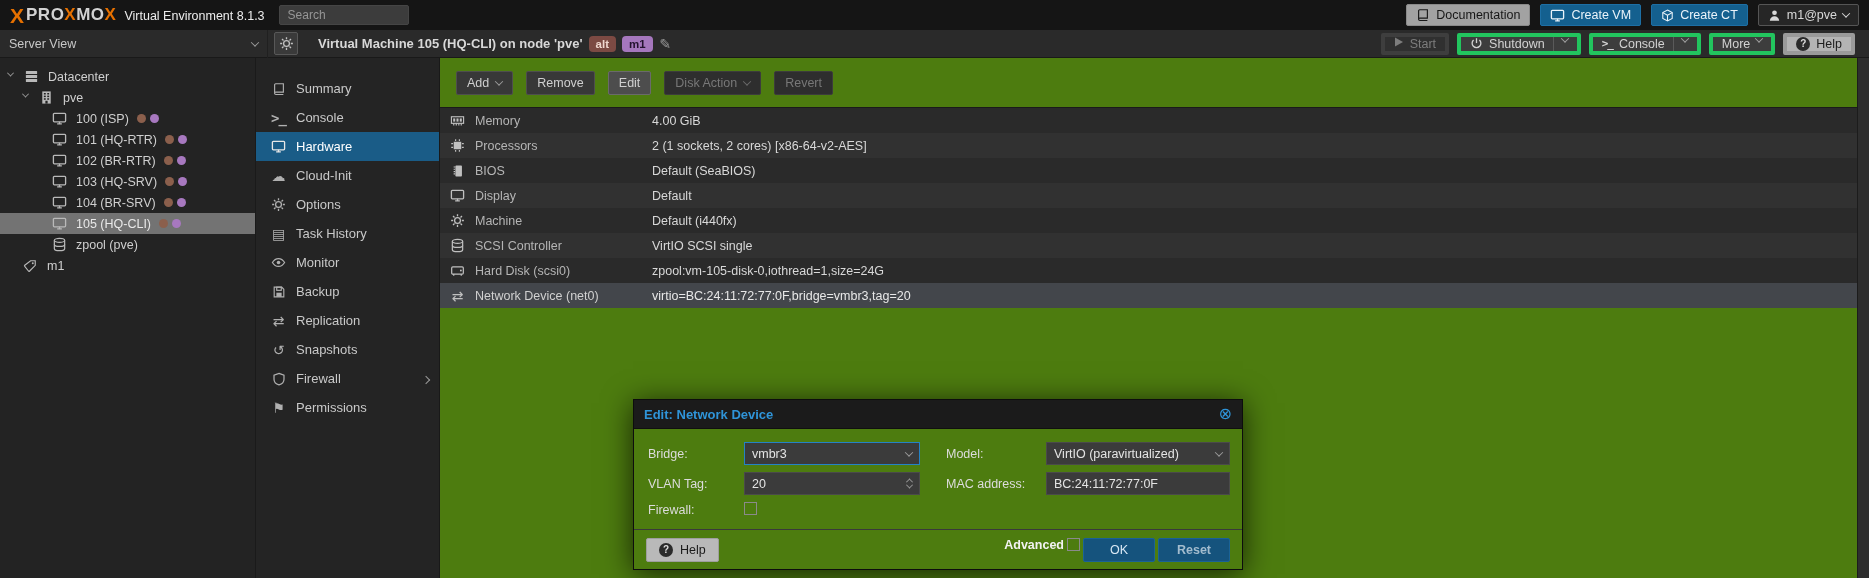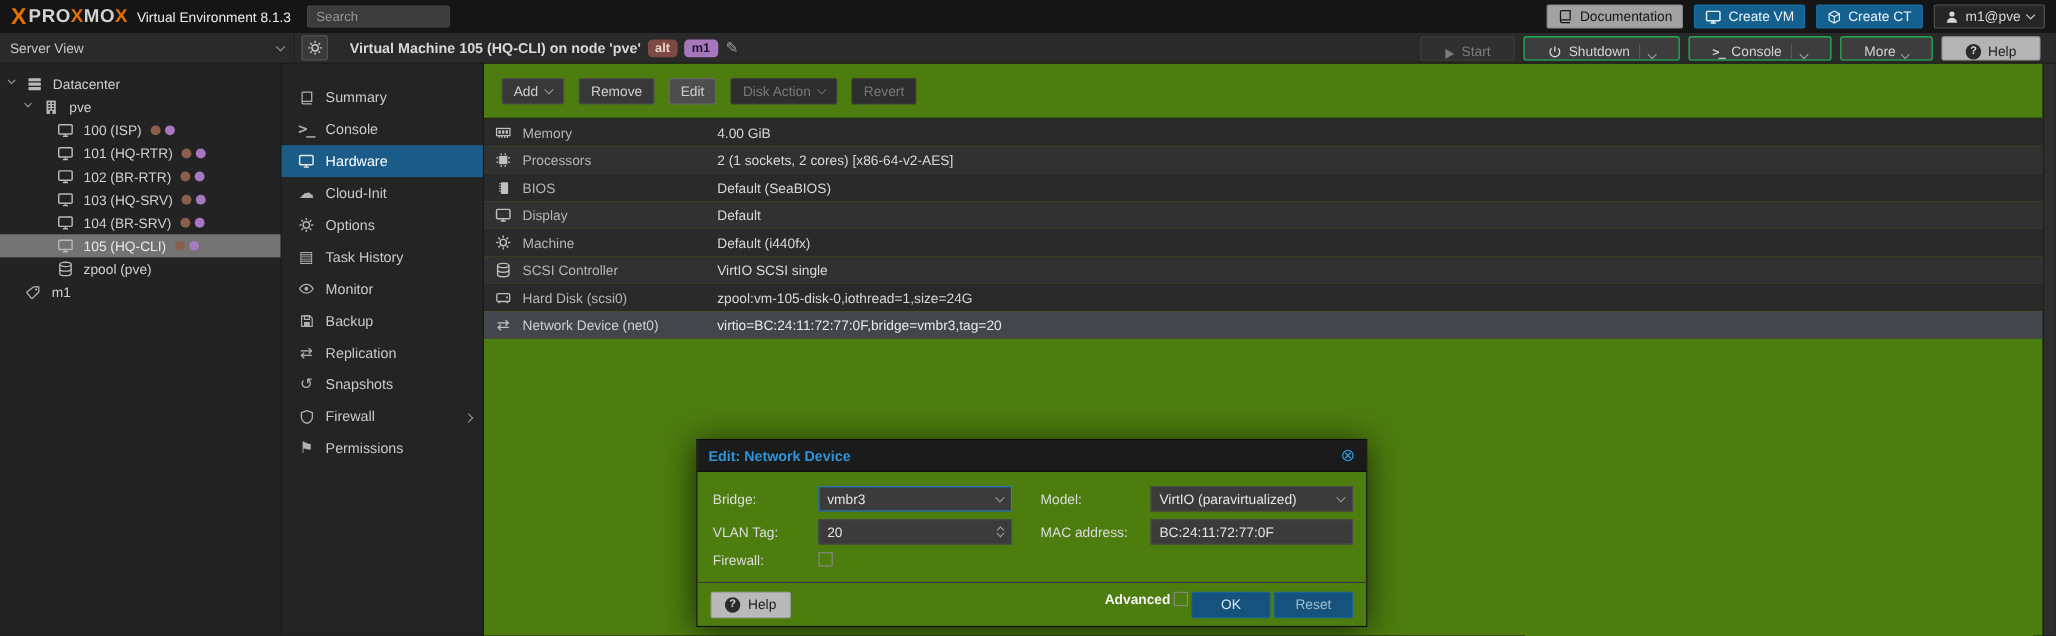--- a/index.html
+++ b/index.html
@@ -37,22 +37,22 @@
                color:#c7c7c7; border-right:1px solid #202020; }
   .sv-select .chv { margin-left:auto; color:#9a9a9a; }
   .gearbtn { width:24px; height:23px; margin-left:6px; background:#3a3a3a; border:1px solid #585858;
              border-radius:2px; display:inline-flex; align-items:center; justify-content:center; color:#c2c2c2; }
   .vm-title { margin-left:20px; font-weight:bold; font-size:13px; color:#d8d8d8; white-space:nowrap; }
   .tagchip { display:inline-flex; align-items:center; height:16px; padding:0 7px; border-radius:4px;
              font-size:11.5px; font-weight:bold; margin-left:6px; }
   .tagchip:first-of-type { margin-left:16px; }
   .pencil { margin-left:7px; color:#9a9a9a; font-size:13px; }
   .head-actions { margin-left:auto; margin-right:14px; display:flex; align-items:center; gap:8px; }
-  .hbtn { height:22px; display:inline-flex; align-items:flex-end; gap:6px; padding:0 21px; background:#3d3d3d;
-          border:1px solid #22c55e; border-radius:2px; color:#d2d2d2; white-space:nowrap; }
+  .hbtn { height:22px; display:inline-flex; align-items:flex-start; gap:6px; padding:0 9px; background:#3d3d3d;
+          border:4px solid #22c55e; border-radius:2px; color:#d2d2d2; white-space:nowrap; }
   .hbtn.disabled { color:#7d7d7d; background:#303030; border-color:#3e3e3e; }
   .hbtn .split { width:1px; height:14px; background:#5a5a5a; margin:0 2px; }
   .hbtn .chv { color:#a0a0a0; }
   .hbtn-help { background:#b4b4b4; border-color:#9a9a9a; color:#1d1d1d; }
   .qdot { width:14px; height:14px; border-radius:50%; background:#2b2b2b; color:#dddddd; font-size:10px;
           font-weight:bold; display:inline-flex; align-items:center; justify-content:center; }
 
   
   .tree { position:absolute; left:0; top:58px; width:256px; height:520px; background:#232323;
           border-right:1px solid #1a1a1a; padding-top:8px; }
@@ -116,21 +116,21 @@
   .spincol .chv { width:5px; height:5px; }
   .spincol .up { transform:rotate(-135deg) translate(-1px,-1px); }
   .cb { width:13px; height:13px; border:1px solid #8a8a8a; background:transparent; display:inline-block; }
   .mfoot { height:40px; border-top:1px solid #3a3a3a; display:flex; align-items:center; padding:0 12px; }
   .helpbtn { height:24px; display:inline-flex; align-items:center; gap:7px; padding:0 12px; background:#b9b9b9;
              border:1px solid #9e9e9e; border-radius:2px; color:#1a1a1a; }
   .footright { margin-left:auto; display:flex; gap:3px; }
   .advlabel { color:#f2f2f2; font-weight:bold; }
   .btn-blue { height:24px; width:72px; display:inline-flex; align-items:center; justify-content:center;
               background:#15537d; border:1px solid #1a6296; border-radius:2px; color:#d9e8f4; }
-  .btn-blue.dim { color:#a3bcce; }
+  .btn-blue.dim { color:#a3bcce;font-weight:bold; }
 </style>
 </head>
 <body>
 
 <div id="app">
 
   <div class="topbar">
     <span class="logomark">X</span>
     <span class="brand"><span>PRO</span><span class="bx">X</span><span>MO</span><span class="bx">X</span></span>
     <span class="version">Virtual Environment 8.1.3</span>

